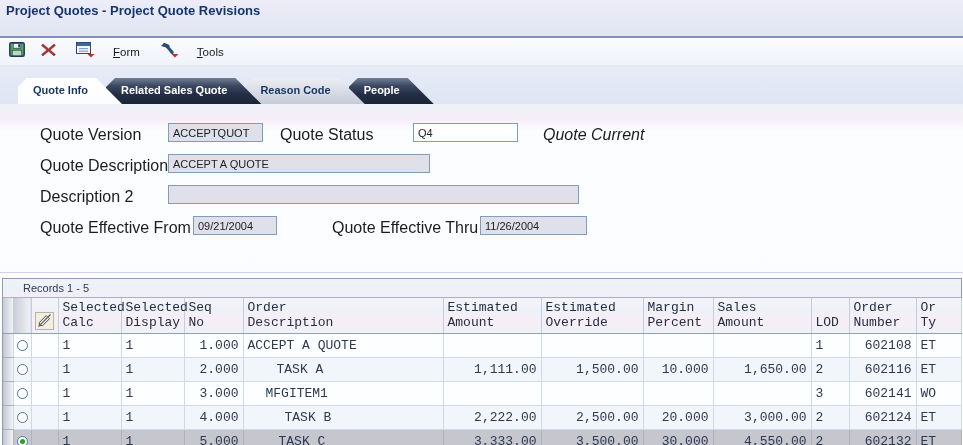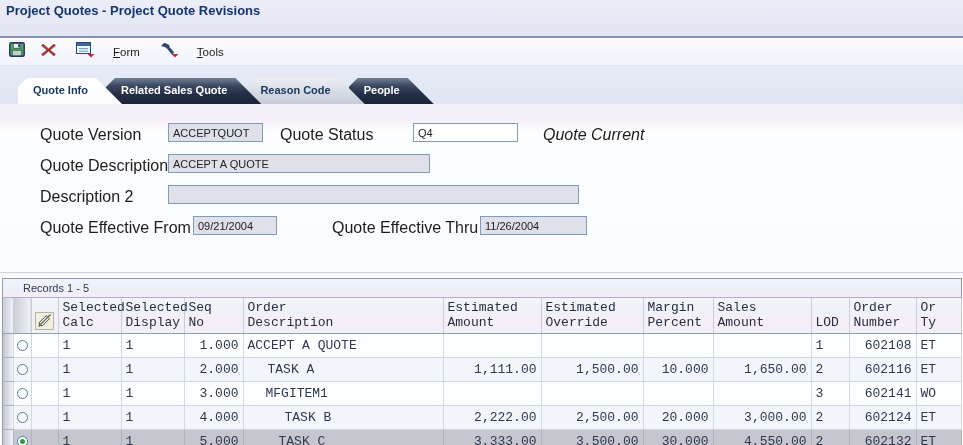--- a/index.html
+++ b/index.html
@@ -248,21 +248,21 @@
           <td class="c-order_number ar">602108</td>
           <td class="c-order_type">ET</td>
         </tr>
         <tr class="even">
           <td class="c-rowhead rowhead"></td>
           <td class="c-select"><span class="radio"></span></td>
           <td class="c-edit"></td>
           <td class="c-selected_calc">1</td>
           <td class="c-selected_display">1</td>
           <td class="c-seq_no ar">2.000</td>
-          <td class="c-order_description" style="padding-left: 24px; margin-left: 40px;">TASK A</td>
+          <td class="c-order_description" style="padding-left: 33px; margin-left: 40px;">TASK A</td>
           <td class="c-estimated_amount ar">1,111.00</td>
           <td class="c-estimated_override ar">1,500.00</td>
           <td class="c-margin_percent ar">10.000</td>
           <td class="c-quote_amount ar">1,650.00</td>
           <td class="c-lod">2</td>
           <td class="c-order_number ar">602116</td>
           <td class="c-order_type">ET</td>
         </tr>
         <tr class="odd">
           <td class="c-rowhead rowhead"></td>

